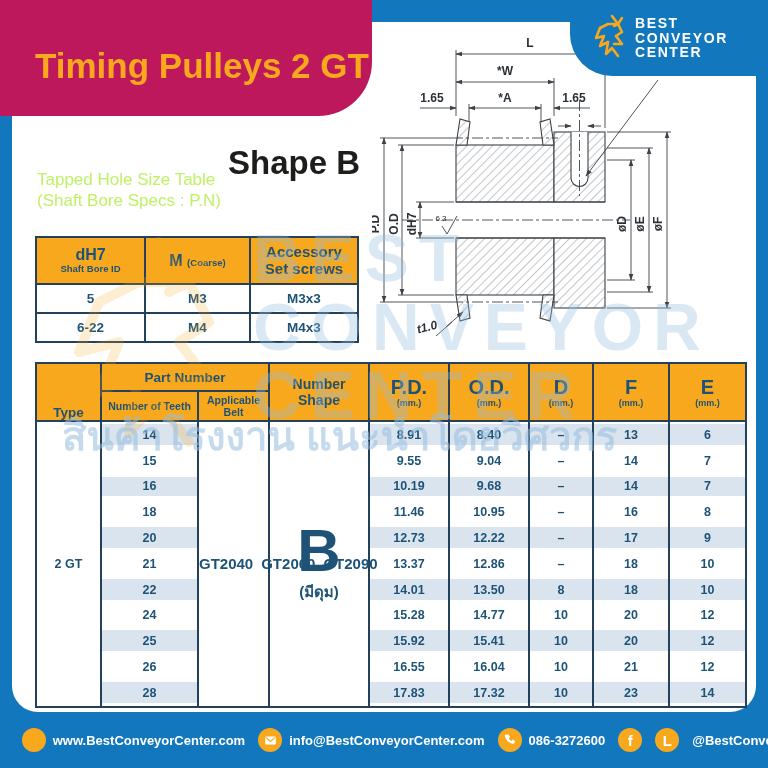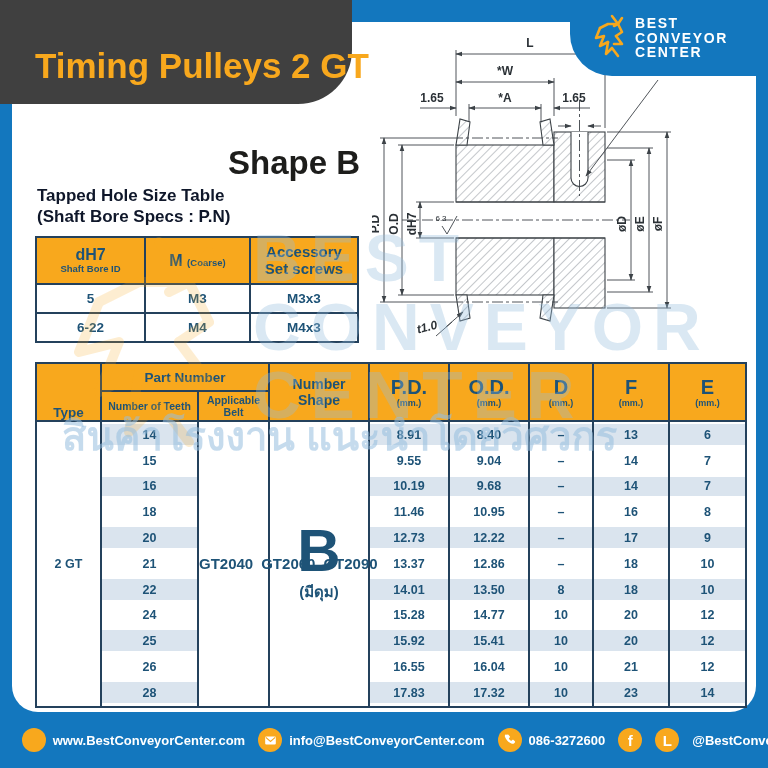--- a/index.html
+++ b/index.html
@@ -1,27 +1,27 @@
 <!DOCTYPE html>
 <html><head>
 <meta charset="utf-8">
 <style>
   html,body{margin:0;padding:0;background:#0f6cb0;}
   .page{position:relative;width:768px;height:768px;background:#1377BE;overflow:hidden;
         font-family:"Liberation Sans",sans-serif;}
   .panel{position:absolute;left:12px;top:22px;width:744px;height:690px;background:#fff;border-radius:26px;z-index:1;}
-  .title-band{position:absolute;left:0;top:0;width:352px;height:104px;background:#404040;
-              border-bottom-right-radius:54px;z-index:3;}
+  .title-band{position:absolute;left:0;top:0;width:352px;height:116px;background:#be185d;
+              border-bottom-right-radius:54px;z-index:3;padding-left:20px;}
   .page-title{position:absolute;left:35px;top:46px;font-size:35px;font-weight:bold;color:#F8A81D;white-space:nowrap;}
   .logo-box{position:absolute;right:0;top:0;width:198px;height:76px;background:#1377BE;
             border-bottom-left-radius:42px;z-index:3;display:flex;align-items:center;justify-content:flex-start;
             gap:7px;padding-left:22px;box-sizing:border-box;}
   .logo-text{color:#fff;font-weight:bold;font-size:14px;line-height:1.04;letter-spacing:1.6px;}
   .shape-heading{position:absolute;left:228px;top:144px;font-size:33px;font-weight:bold;color:#1d1d1b;z-index:2;}
-  .tapped-caption{position:absolute;left:37px;top:186px;font-size:17px;font-weight:bold;color:#0f172a;line-height:1.22;z-index:2;}
+  .tapped-caption{position:absolute;left:37px;top:170px;font-size:17px;font-weight:normal;color:#bef264;line-height:1.22;z-index:2;}
   table{border-collapse:collapse;}
   .tapped{position:absolute;left:35px;top:236px;width:322px;z-index:2;table-layout:fixed;}
   .tapped th,.tapped td{border:2.5px solid #24415C;text-align:center;color:#1E5377;padding:0;}
   .tapped th{background:#F8A81D;height:45px;}
   .tapped td{height:27px;font-weight:bold;font-size:13.5px;background:#fff;}
   .tapped .big{font-size:16px;font-weight:bold;line-height:1.05;}
   .tapped .small{font-size:9.5px;font-weight:bold;}
   .tapped .acc{font-size:15px;font-weight:bold;line-height:1.1;}
   .drawing{position:absolute;left:372px;top:28px;width:382px;height:320px;z-index:2;}
   .main-table{position:absolute;left:35px;top:362px;width:710px;z-index:2;table-layout:fixed;}

